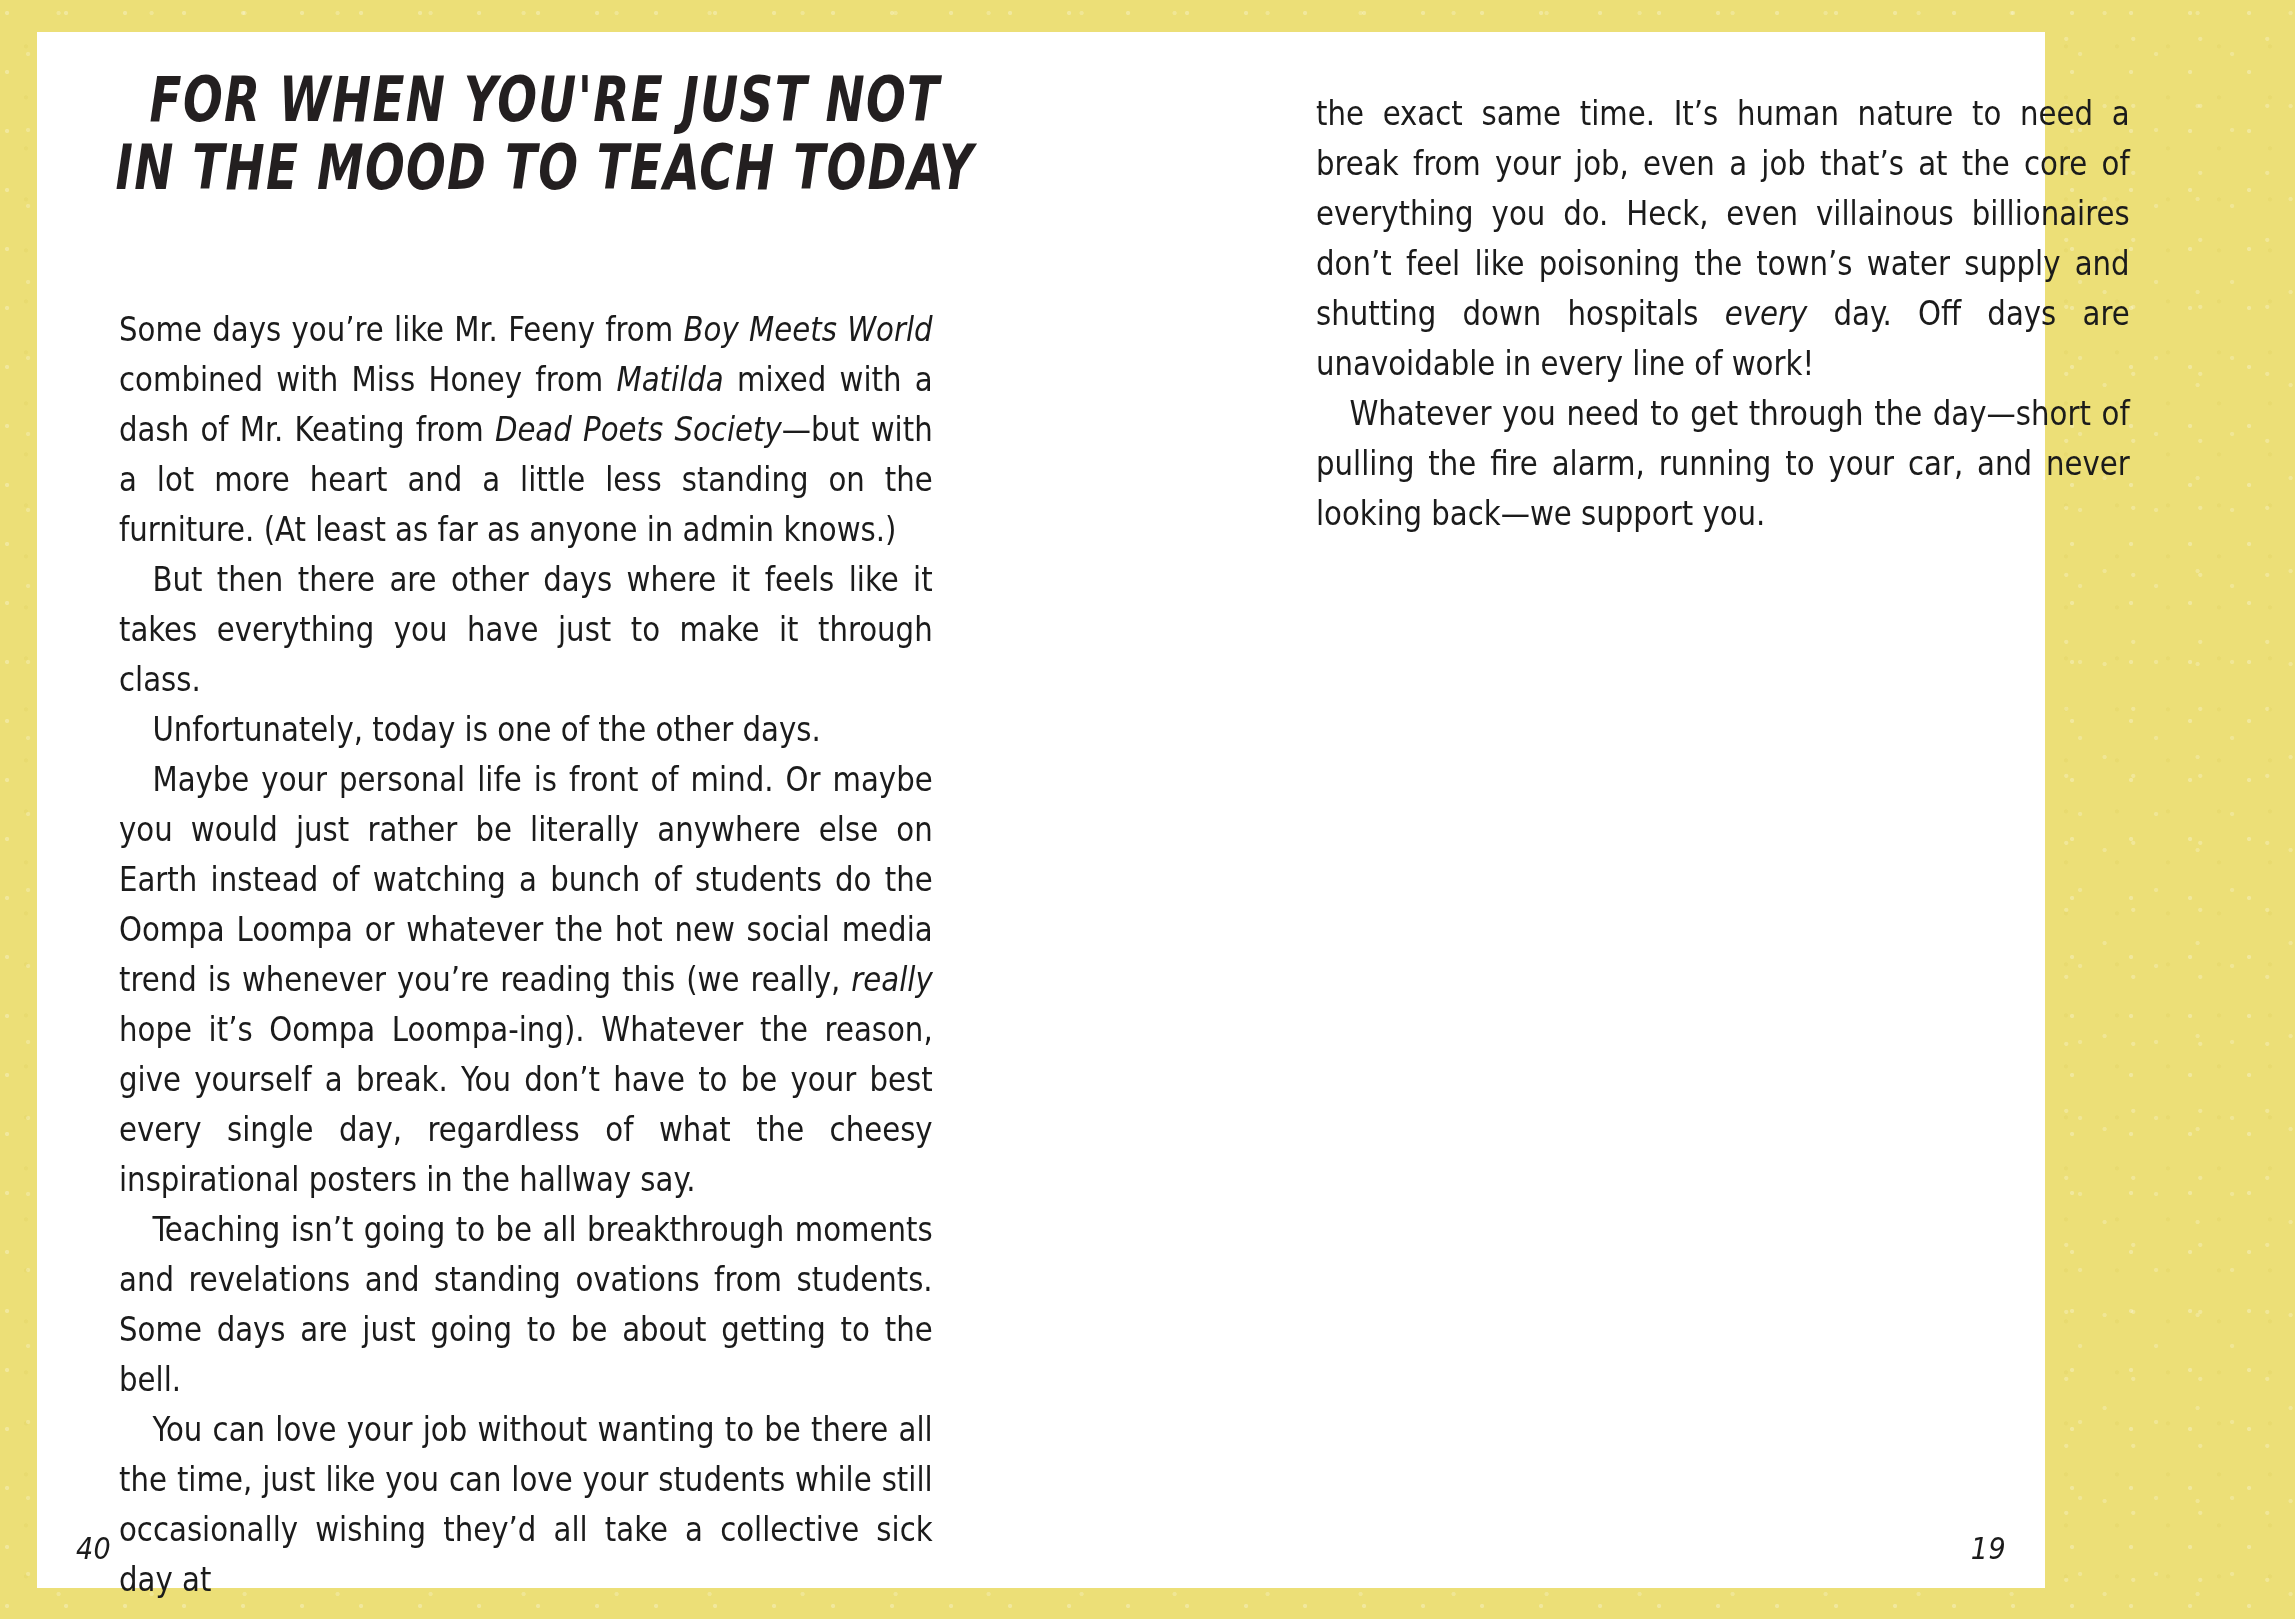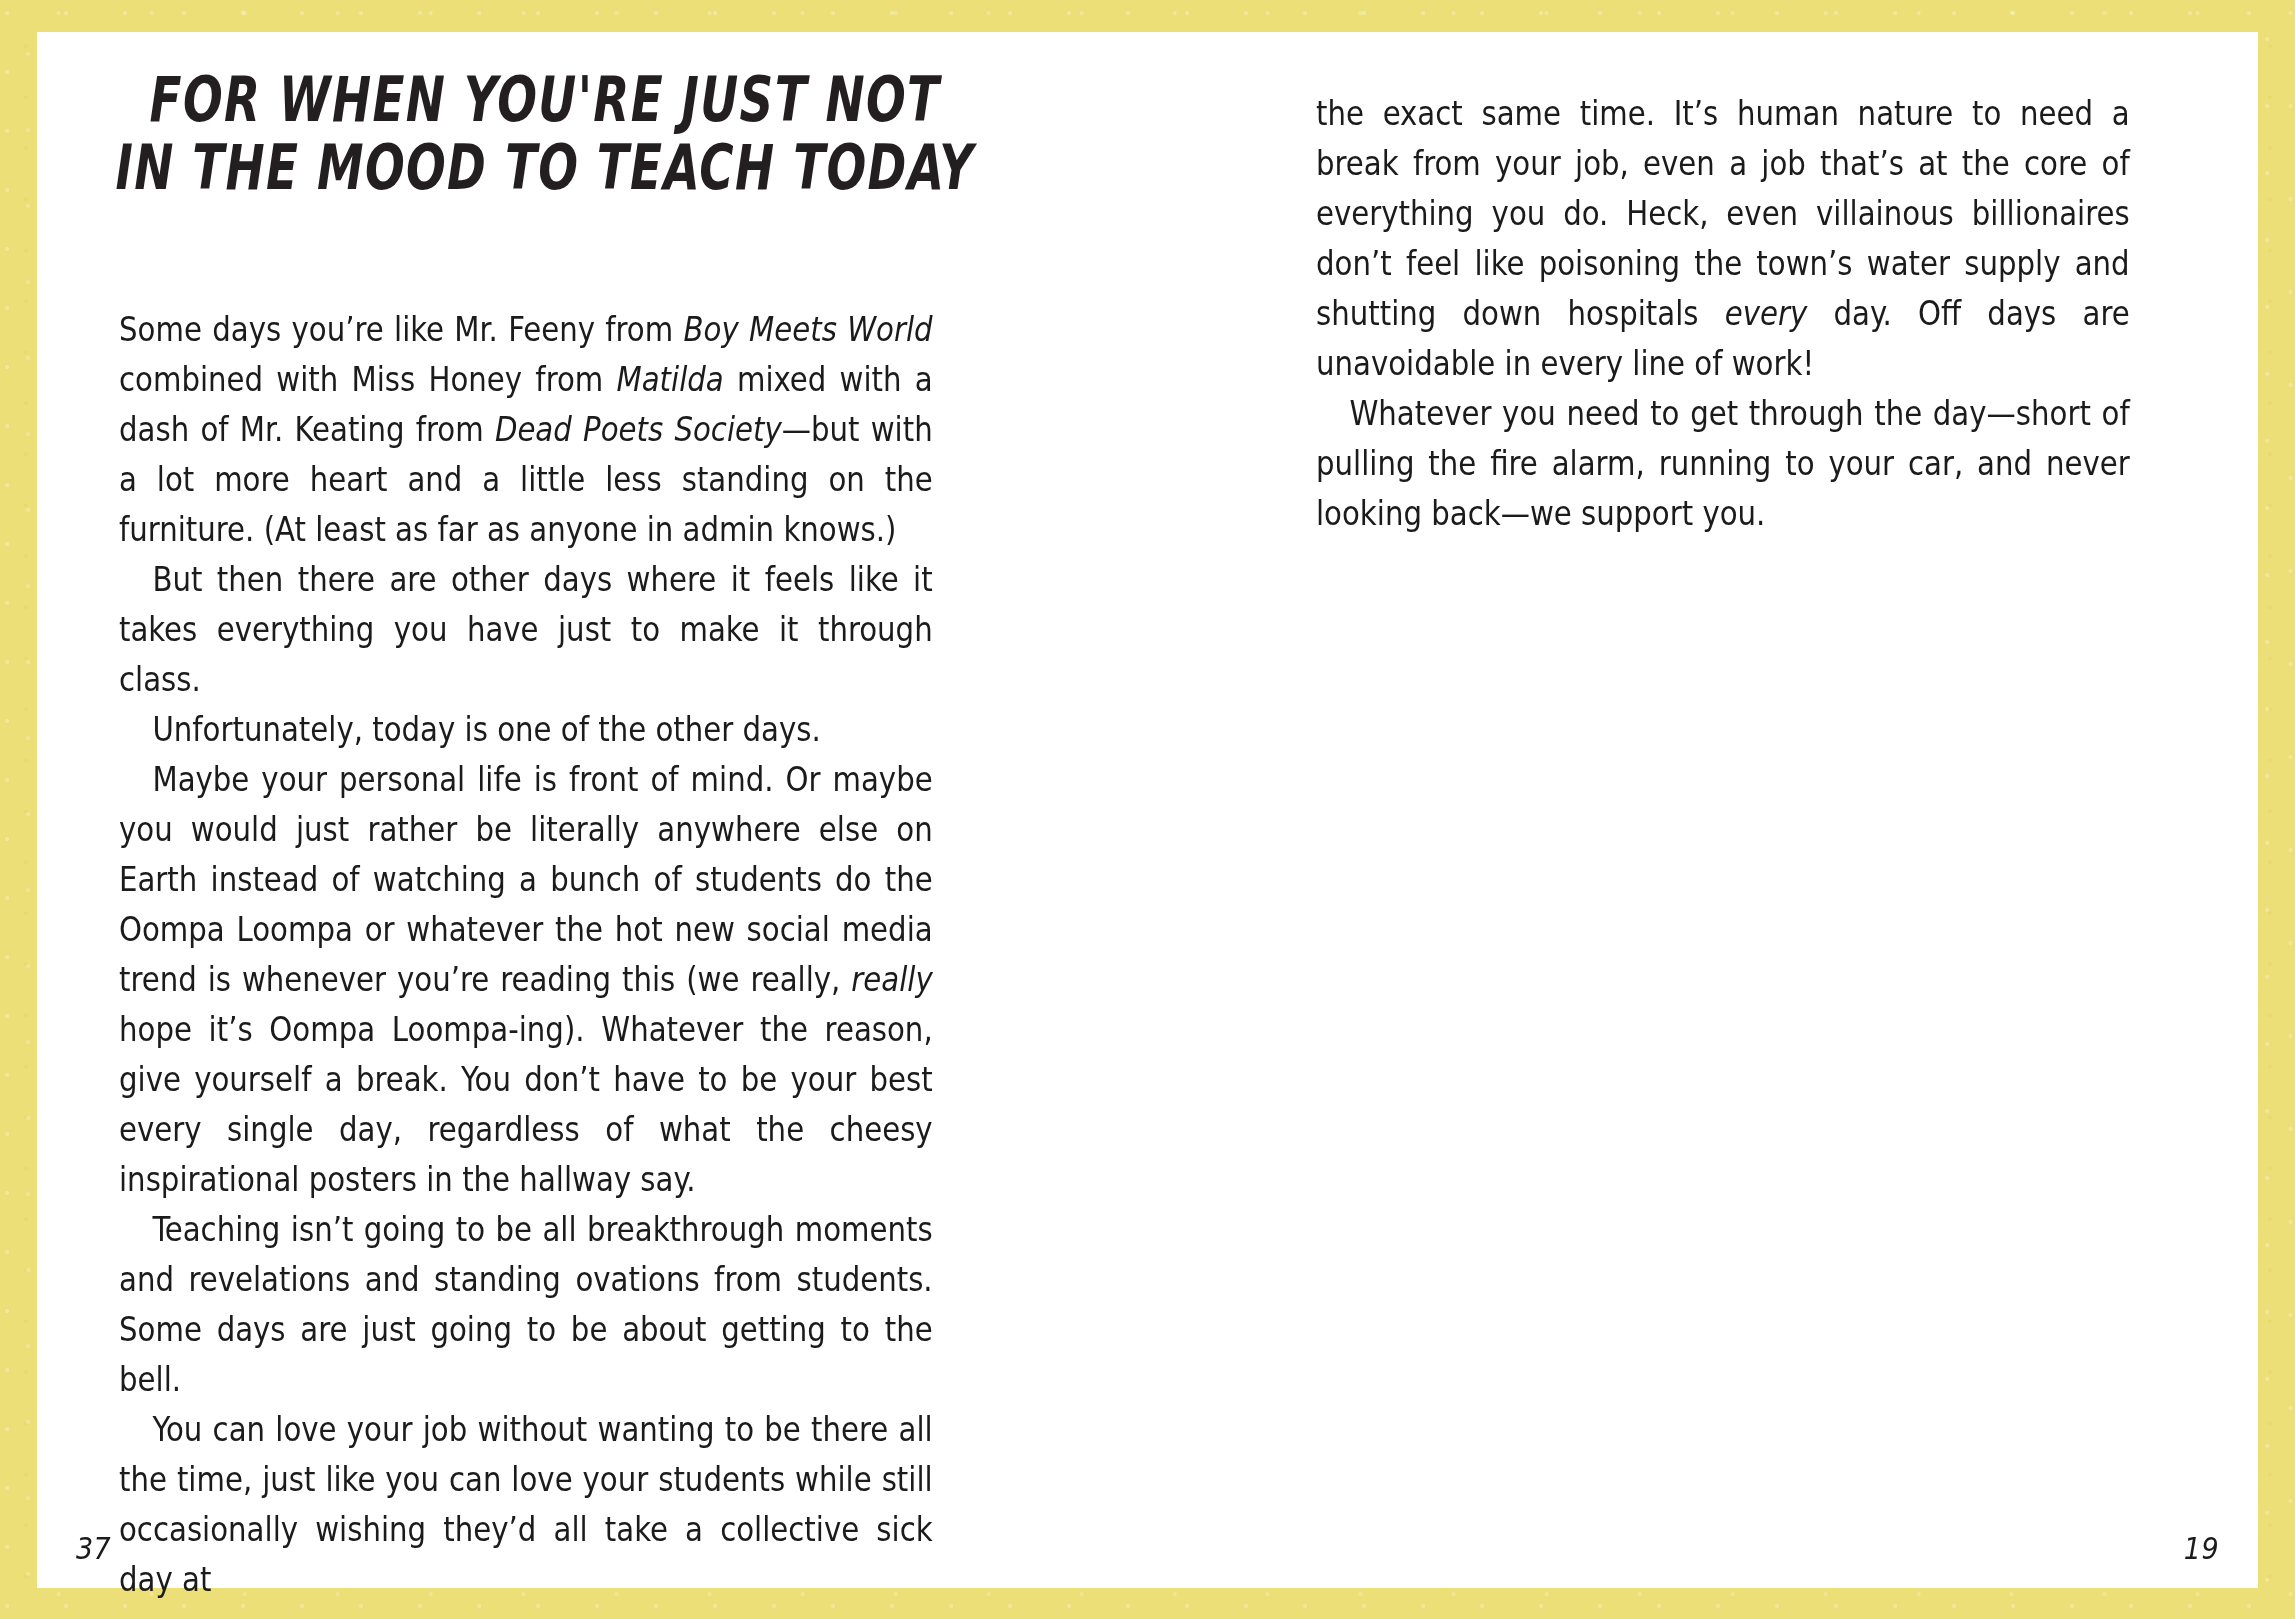--- a/index.html
+++ b/index.html
@@ -36,21 +36,21 @@
       radial-gradient(circle at 51% 91%, rgba(220,205,90,.25) 0 1.7px, transparent 2.5px);
     background-size: 59px 59px, 76px 76px, 93px 93px, 67px 67px, 51px 51px;
     pointer-events: none;
   }
 
   
   #page {
     position: absolute;
     left: 37px;
     top: 32px;
-    width: 2221px;
+    width: 2008px;
     height: 1556px;
     background: #ffffff;
     box-sizing: border-box;
   }
 
   
   .column {
     position: absolute;
     top: 0;
     width: 852px;
@@ -138,18 +138,18 @@
         </div>
     </div>
 
     <div id="right-column" class="column">
       <div id="right-body" class="body-text">
           <p>the exact same time. It’s human nature to need a break from your job, even a job that’s at the core of everything you do. Heck, even villainous billionaires don’t feel like poisoning the town’s water supply and shutting down hospitals <i>every</i> day. Off days are unavoidable in every line of work!</p>
           <p class="indented">Whatever you need to get through the day—short of pulling the fire alarm, running to your car, and never looking back—we support you.</p>
         </div>
     </div>
 
-    <div id="folio-left" class="folio">37</div>
+    <div id="folio-left" class="folio">40</div>
     <div id="folio-right" class="folio">19</div>
 
   </div>
 </div>
 
 
 </body></html>

